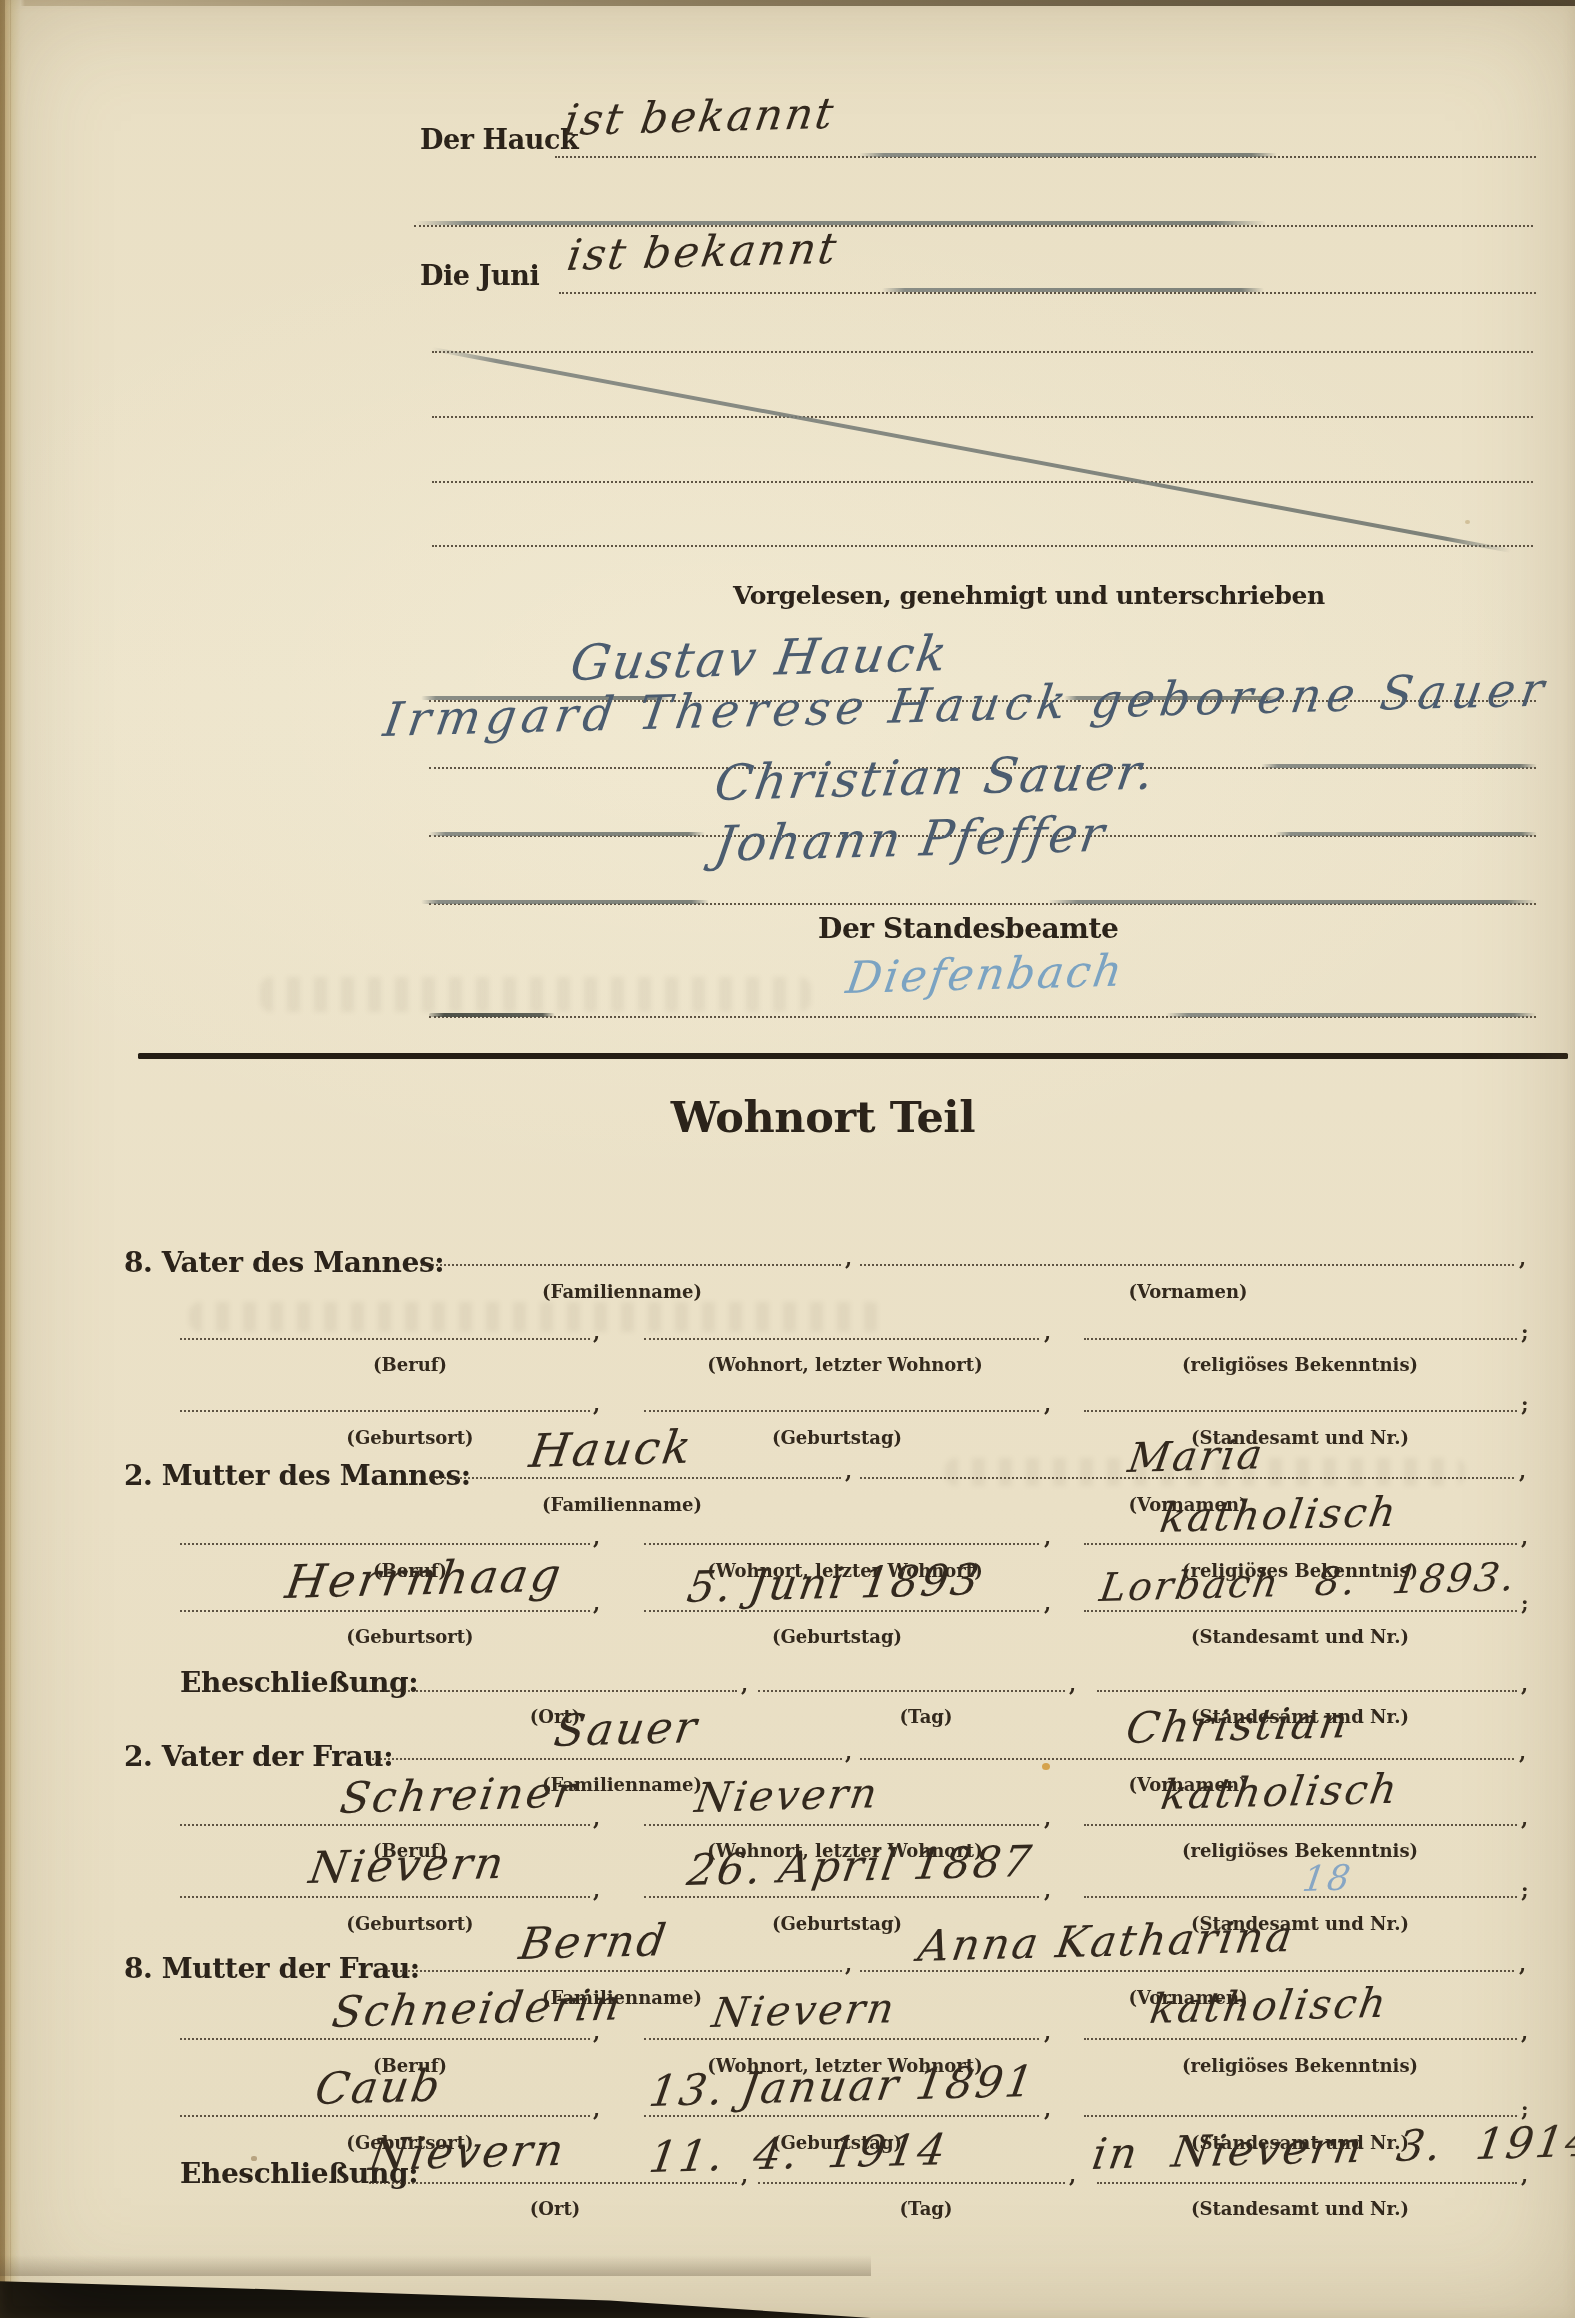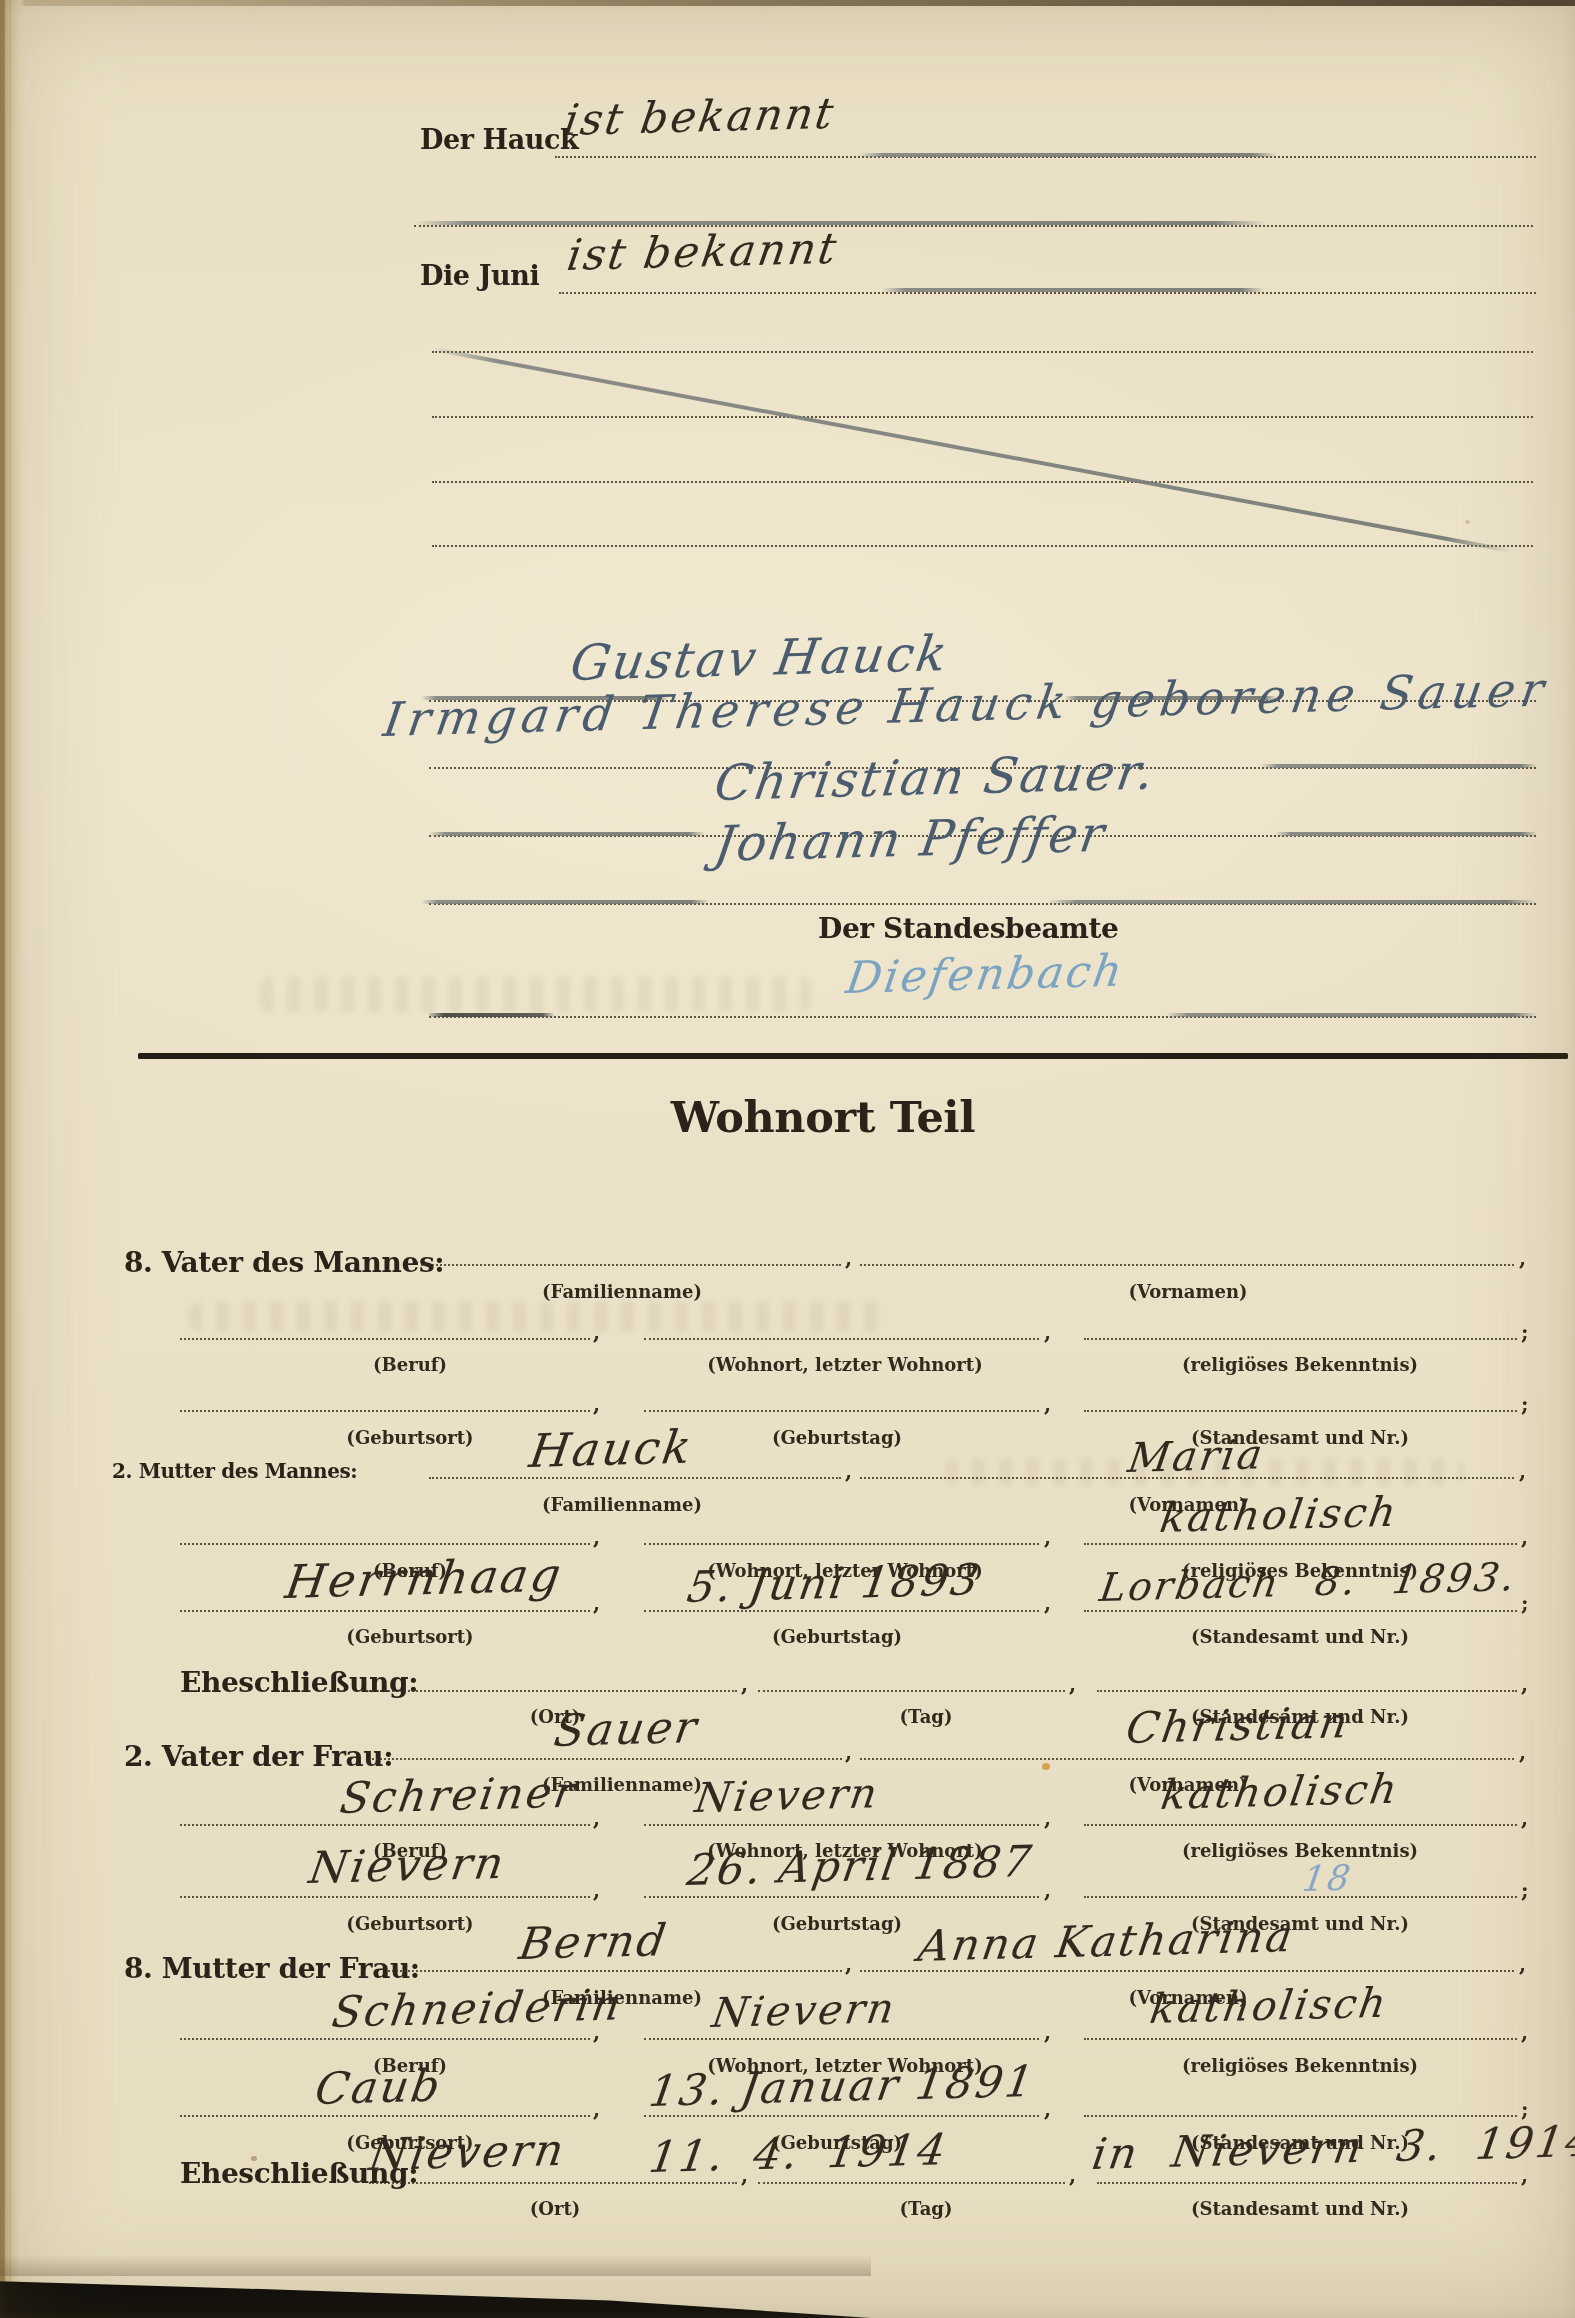--- a/index.html
+++ b/index.html
@@ -70,20 +70,21 @@
   <span class="hw" style="left:564px;top:230px;font-size:43px">ist bekannt</span>
   <div class="dots" style="left:559px;top:292px;width:977px"></div>
   <div class="stroke" style="left:882px;top:288px;width:382px"></div>
 
   <div class="dots" style="left:432px;top:351px;width:1101px"></div>
   <div class="dots" style="left:432px;top:416px;width:1101px"></div>
   <div class="dots" style="left:432px;top:481px;width:1101px"></div>
   <div class="dots" style="left:432px;top:545px;width:1101px"></div>
   <div class="stroke diag" style="left:432px;top:347px;width:1098px;transform:rotate(10.6deg)"></div>
 
+  <span class="abs printed" style="left:733px;top:581px;font-size:25px">Vorgelesen, genehmigt und unterschrieben</span>
 
   <span class="hw sig" style="left:567px;top:635px;font-size:49px">Gustav Hauck</span>
   <div class="dots" style="left:429px;top:700px;width:1107px"></div>
   <div class="stroke" style="left:421px;top:696px;width:248px"></div>
   <div class="stroke" style="left:1064px;top:696px;width:213px"></div>
 
   <span class="hw sig" style="left:380px;top:692px;font-size:47px;letter-spacing:5.5px">Irmgard Therese Hauck geborene Sauer</span>
   <div class="dots" style="left:429px;top:767px;width:1107px"></div>
   <div class="stroke" style="left:1261px;top:764px;width:276px"></div>
 
@@ -128,21 +129,21 @@
   <div class="dots" style="left:180px;top:1410px;width:410px"></div>
   <span class="comma" style="left:593px;top:1392px">,</span>
   <div class="dots" style="left:644px;top:1410px;width:395px"></div>
   <span class="comma" style="left:1044px;top:1392px">,</span>
   <div class="dots" style="left:1084px;top:1410px;width:433px"></div>
   <span class="comma" style="left:1521px;top:1392px">;</span>
   <span class="flabel" style="left:410px;top:1427px">(Geburtsort)</span>
   <span class="flabel" style="left:837px;top:1427px">(Geburtstag)</span>
   <span class="flabel" style="left:1300px;top:1427px">(Standesamt und Nr.)</span>
 
-  <span class="abs printed" style="left:112px;top:1459px;font-size:20px">2. Mutter des Mannes:</span>
+  <span class="abs printed" style="left:124px;top:1459px;font-size:28px">2. Mutter des Mannes:</span>
   <span class="hw" style="left:526px;top:1424px;font-size:46px">Hauck</span>
   <span class="hw" style="left:1125px;top:1434px;font-size:41px">Maria</span>
   <div class="dots" style="left:429px;top:1477px;width:412px"></div>
   <span class="comma" style="left:845px;top:1459px">,</span>
   <div class="dots" style="left:860px;top:1477px;width:654px"></div>
   <span class="comma" style="left:1519px;top:1459px">,</span>
   <span class="flabel" style="left:622px;top:1494px">(Familienname)</span>
   <span class="flabel" style="left:1188px;top:1494px">(Vornamen)</span>
 
   <span class="hw" style="left:1157px;top:1494px;font-size:41px">katholisch</span>

